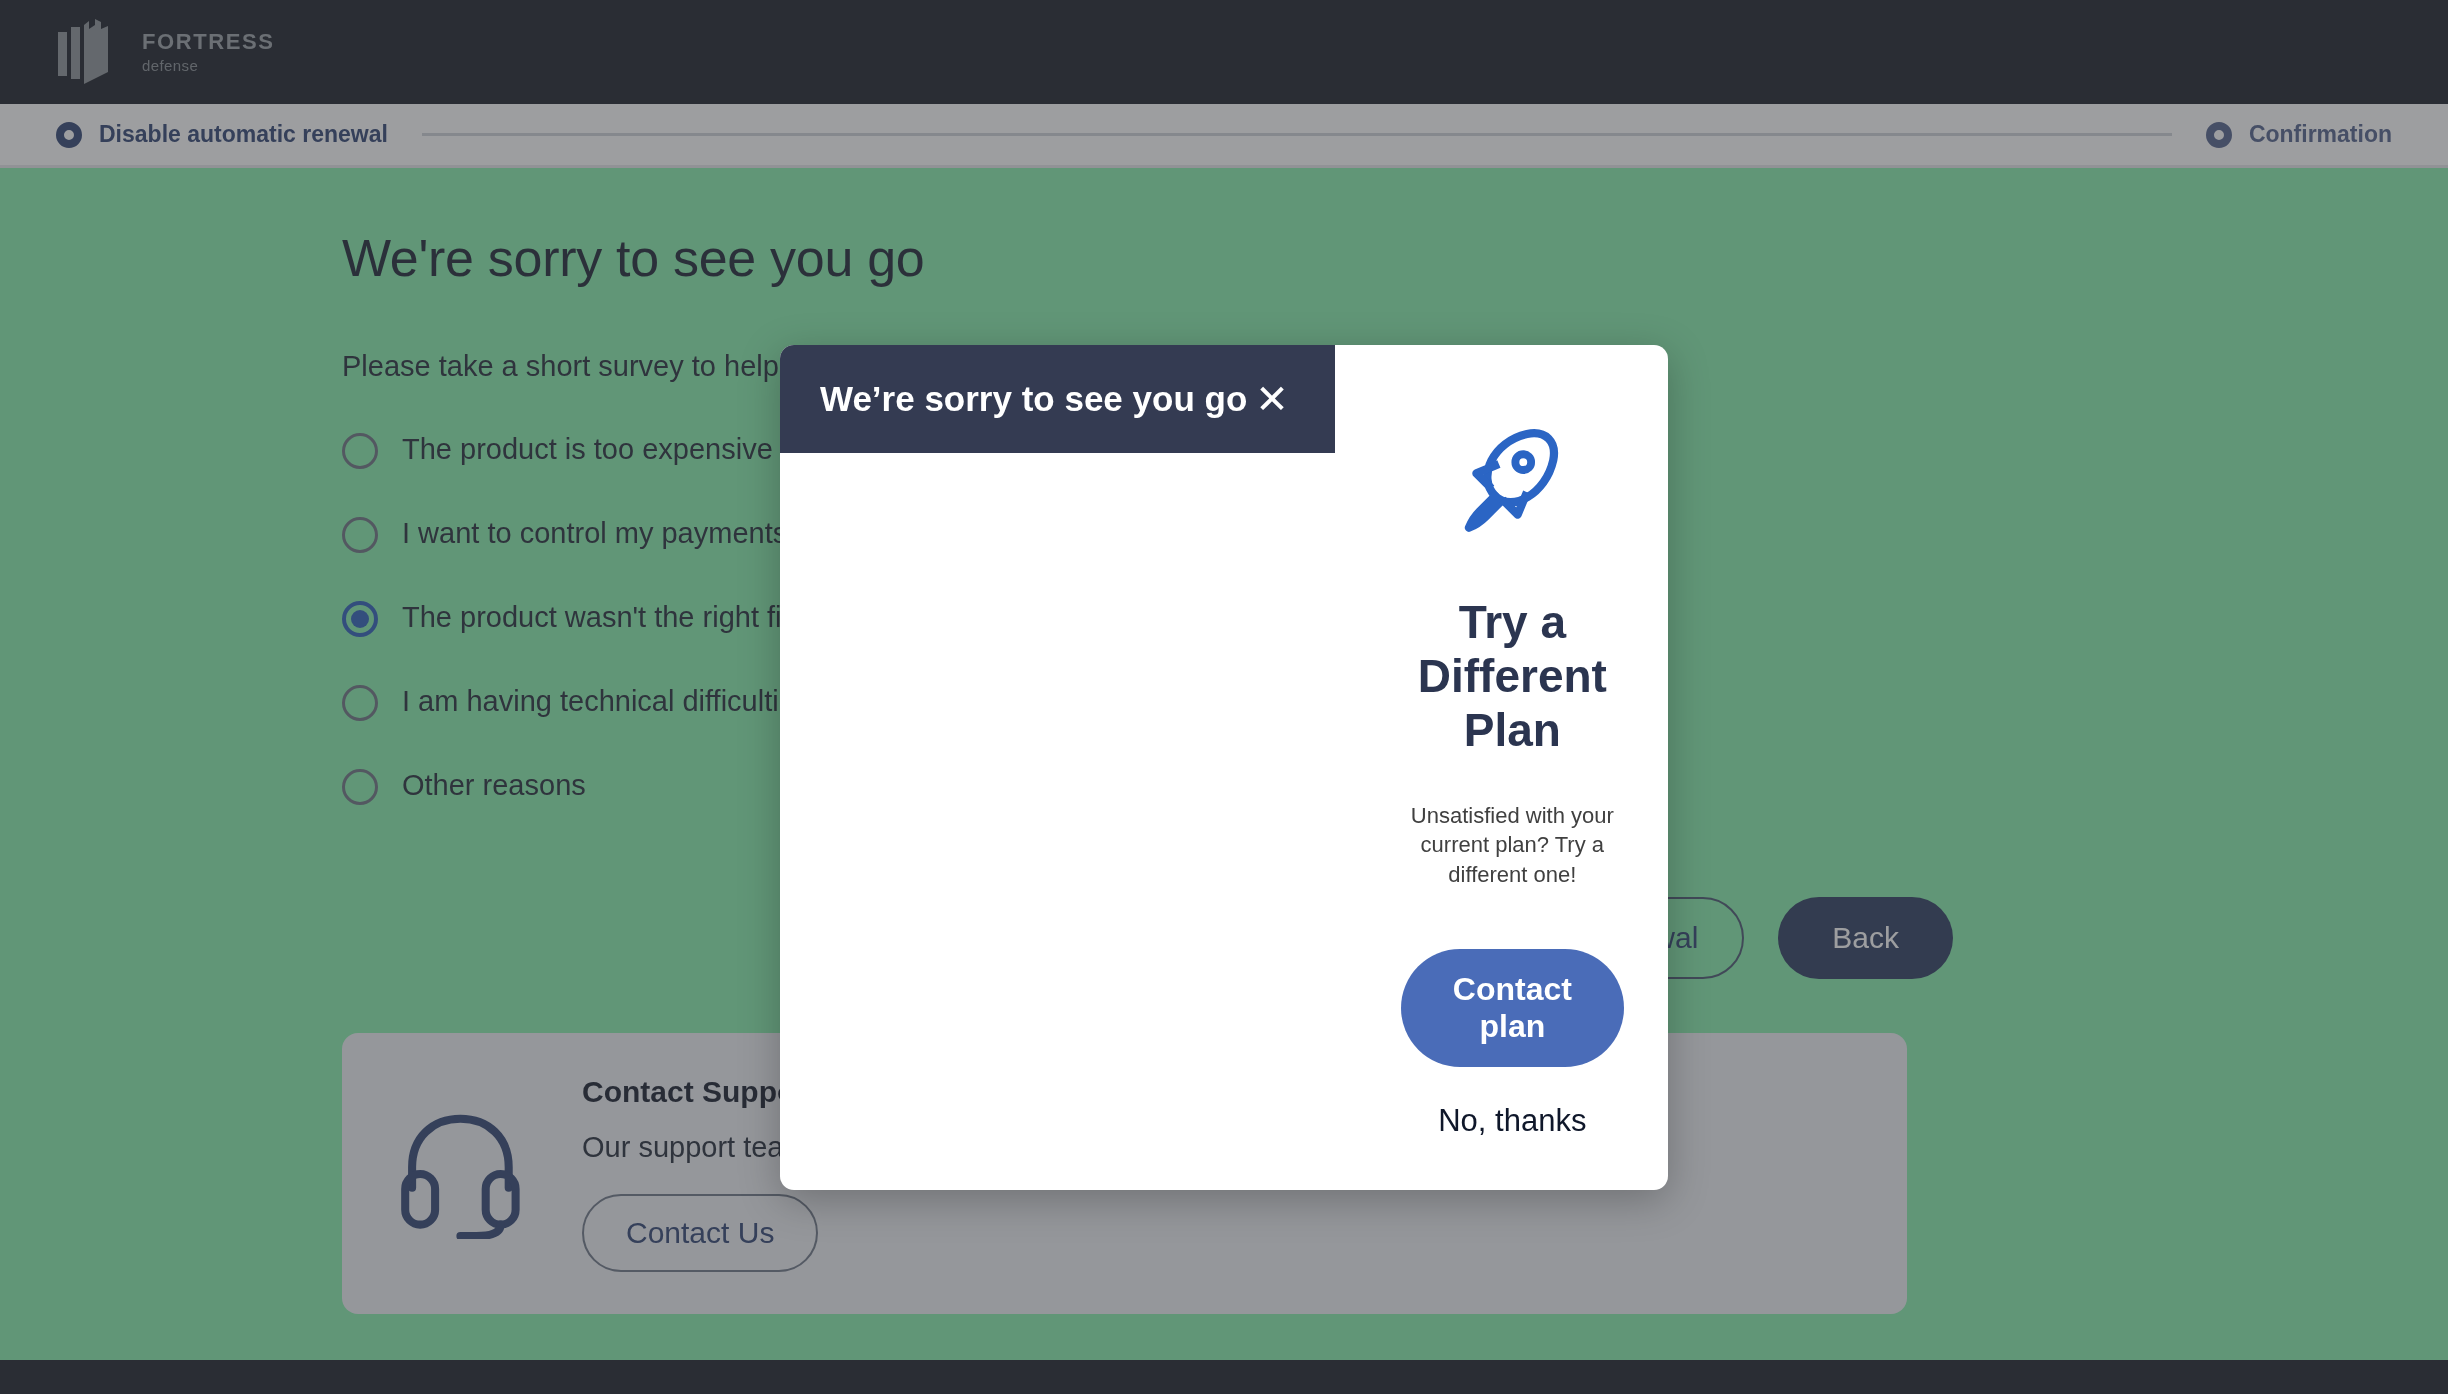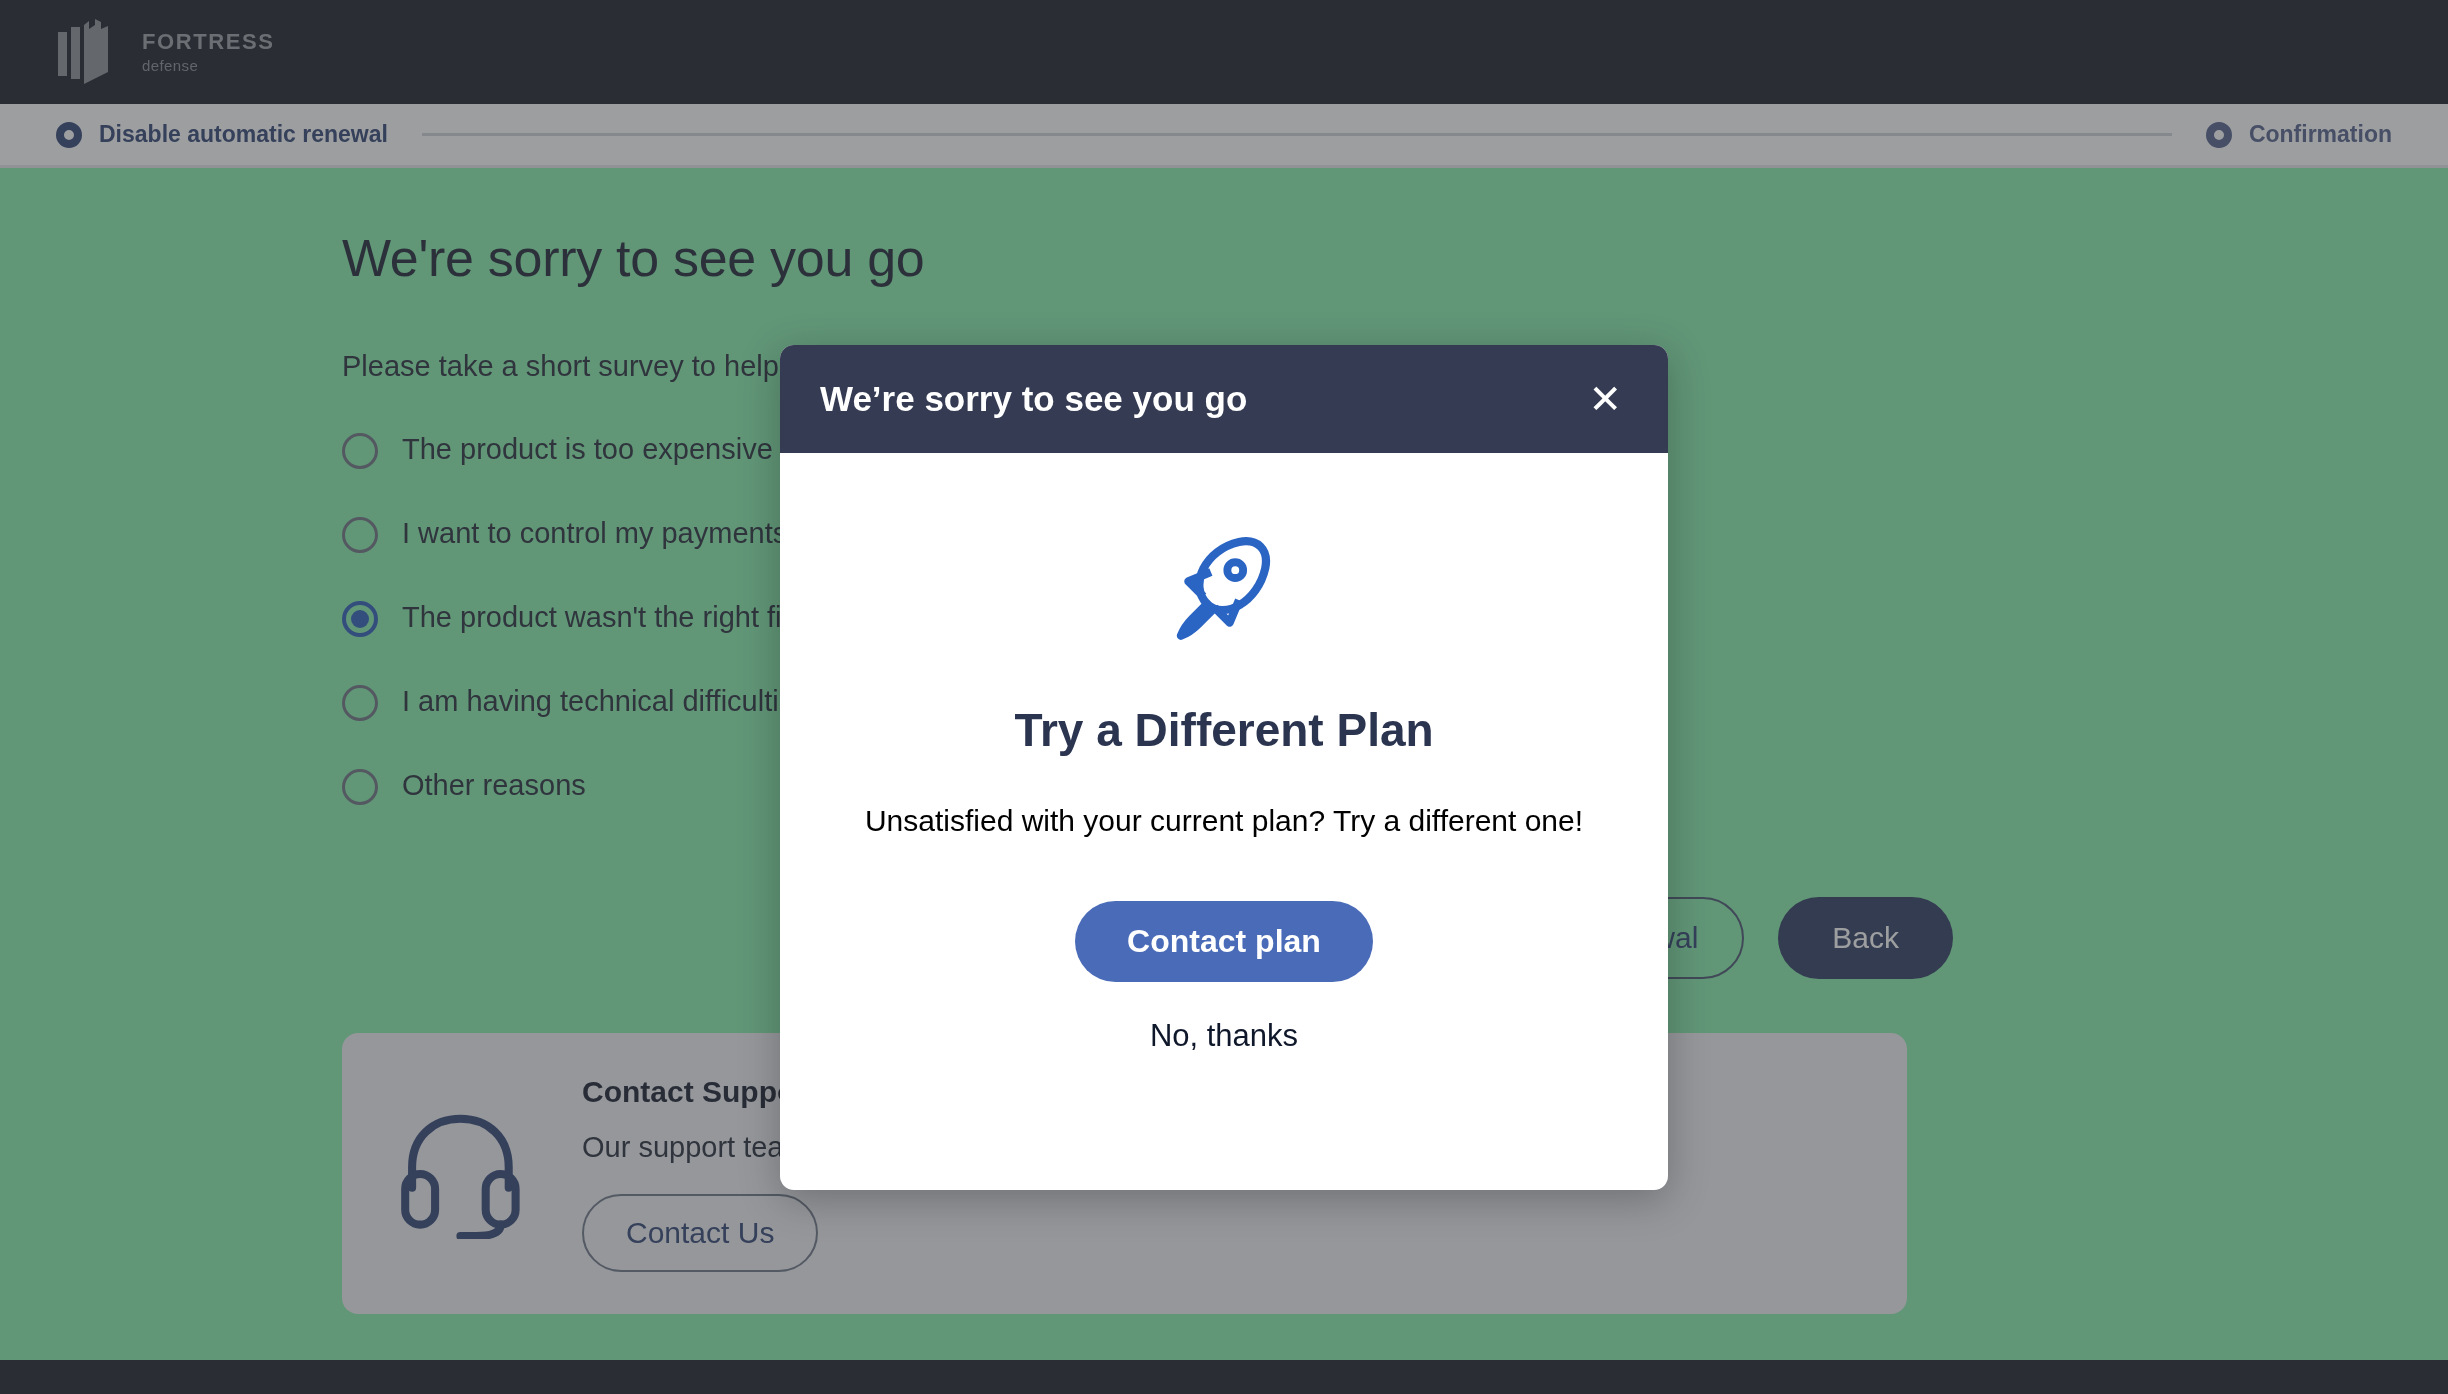--- a/index.html
+++ b/index.html
@@ -209,21 +209,21 @@
     position: absolute;
     left: 780px;
     top: 345px;
     width: 888px;
     height: 845px;
     background: #ffffff;
     border-radius: 14px;
     z-index: 60;
     overflow: hidden;
     display: flex;
-    flex-direction: column;
+    flex-direction: row;
     box-shadow: 0 10px 40px rgba(0,0,0,0.25);
   }
   .modal-header {
     height: 108px;
     background: #343b52;
     display: flex;
     align-items: center;
     justify-content: space-between;
     padding: 0 38px 0 40px;
     flex: none;
@@ -253,23 +253,23 @@
   .rocket-icon { width: 120px; height: 120px; }
   .modal-heading {
     margin-top: 56px;
     font-size: 46px;
     font-weight: 700;
     color: #2b3550;
     text-align: center;
   }
   .modal-desc {
     margin-top: 44px;
-    font-size: 30px;
+    font-size: 22px;
     line-height: 1.33;
-    color: #000000;
+    color: #404040;
     text-align: center;
     max-width: 760px;
   }
   .modal-primary {
     margin-top: 60px;
     background: #4a6cb8;
     color: #ffffff;
     border: none;
     border-radius: 999px;
     font-size: 32px;

